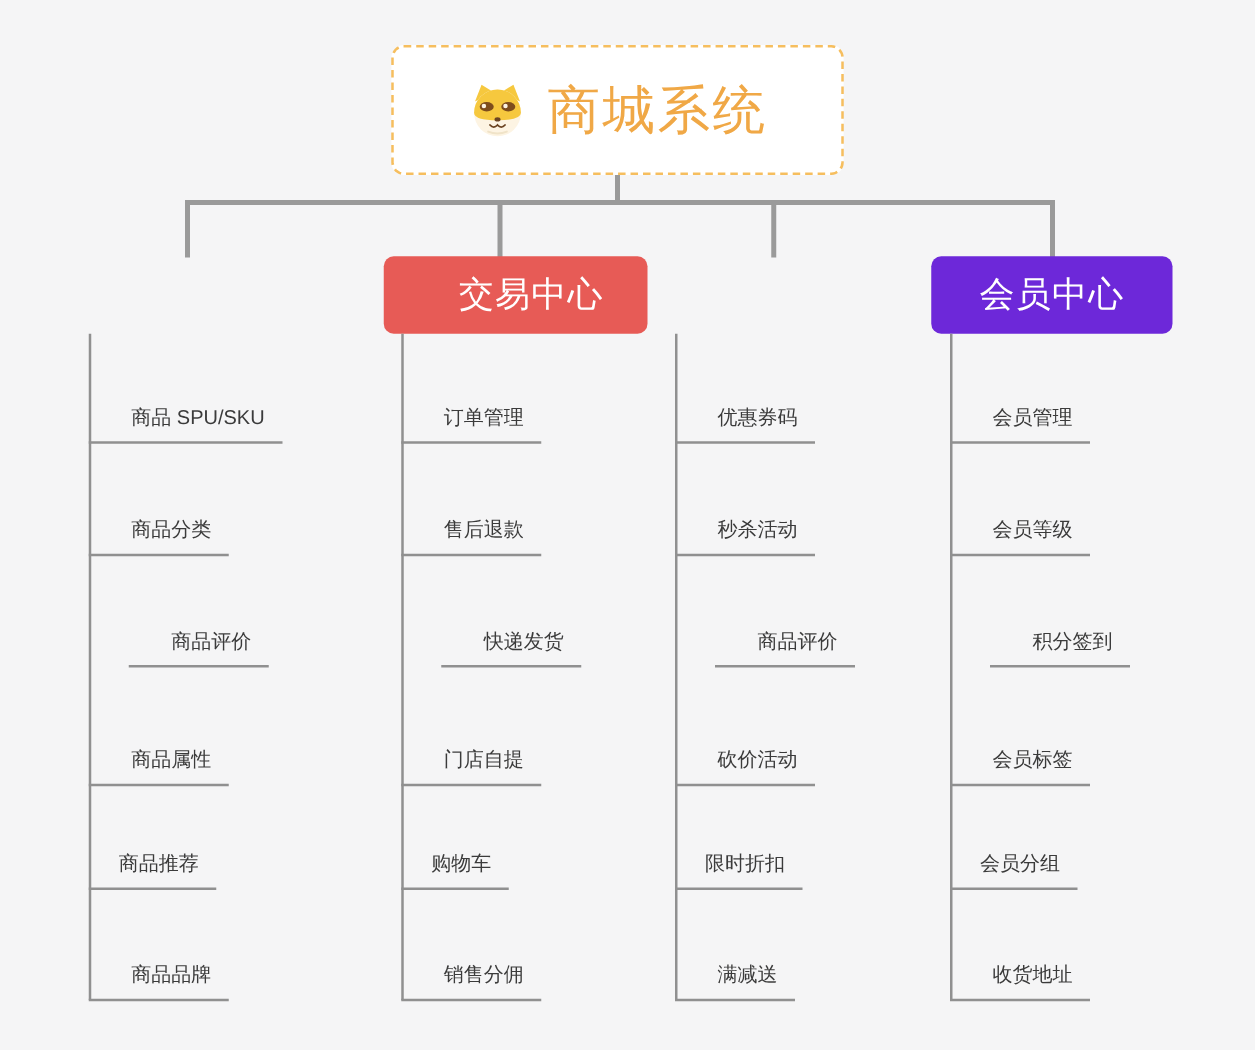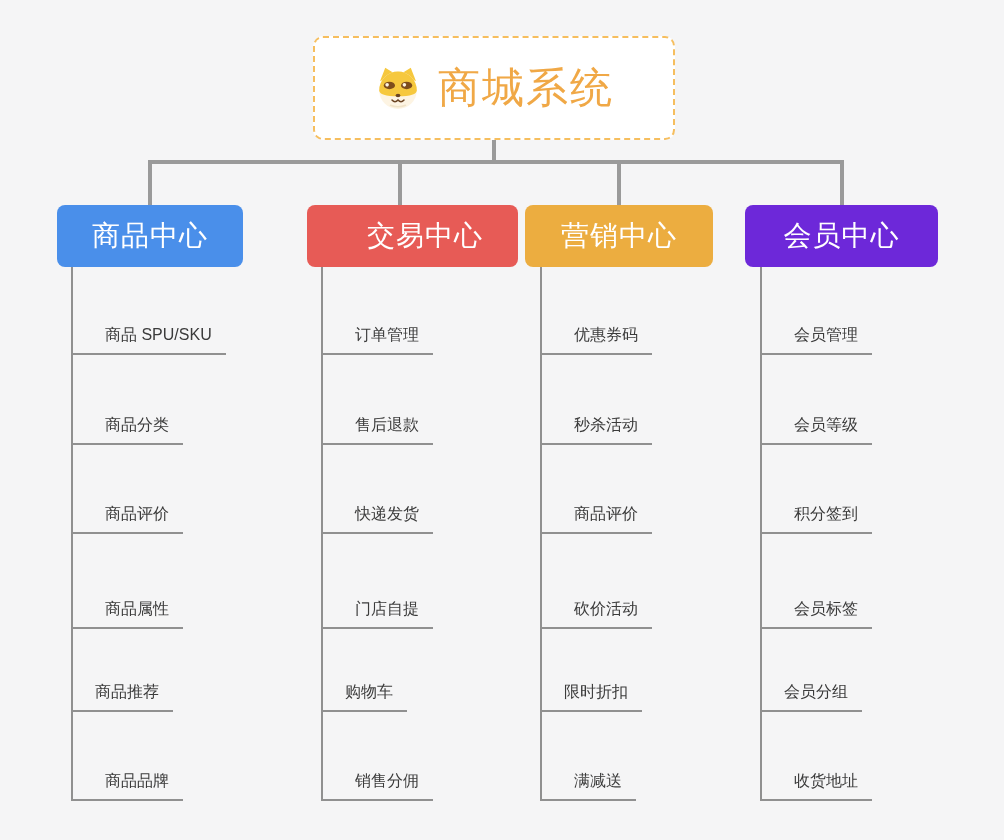--- a/index.html
+++ b/index.html
@@ -75,21 +75,21 @@
     font-size: 16px;
     color: #3b3b3b;
     white-space: nowrap;
   }
   .col-1 { left: 71px;  }
   .col-2 { left: 321px; }
   .col-3 { left: 540px; }
   .col-4 { left: 760px; }
   .row-1 { top: 317px; }
   .row-2 { top: 407px; }
-  .row-3 { top: 496px; }
+  .row-3 { top: 496px; margin-left: 32px; }
   .row-4 { top: 551px; margin-top: 40px; }
   .row-5 { top: 674px; padding-left: 24px; }
   .row-6 { top: 763px; }
 </style>
 </head>
 <body>
 
 <div class="canvas">
 
   <div class="conn" style="left:492px;top:140px;width:4px;height:22px;"></div>
@@ -111,28 +111,22 @@
         <circle cx="17.5" cy="27.8" r="2.4" fill="#FDF4E3"></circle>
         <circle cx="40.5" cy="27.8" r="2.4" fill="#FDF4E3"></circle>
         <ellipse cx="32" cy="42" rx="3.2" ry="2.2" fill="#6B4423"></ellipse>
         <path d="M24 48 q4 4.5 8 0 q4 4.5 8 0" stroke="#6B4423" stroke-width="2" fill="none" stroke-linecap="round"></path>
         <path d="M22 55 q10 4 20 0" stroke="#F0E3C8" stroke-width="2" fill="none" stroke-linecap="round"></path>
       </svg>
     </span>
     <span class="root-title">商城系统</span>
   </div>
 
-  <div class="branch-node branch-1" style="background: rgb(74, 143, 234);">
-    <span>商品中心</span>
-  </div>
   <div class="branch-node branch-2" style="background: rgb(231, 91, 86);">
     <span>交易中心</span>
-  </div>
-  <div class="branch-node branch-3" style="background: rgb(236, 173, 64);">
-    <span>营销中心</span>
   </div>
   <div class="branch-node branch-4" style="background: #6d28d9;">
     <span>会员中心</span>
   </div>
 
   <div class="trunk" style="left:71px;"></div>
   <div class="trunk" style="left:321px;"></div>
   <div class="trunk" style="left:540px;"></div>
   <div class="trunk" style="left:760px;"></div>
 

